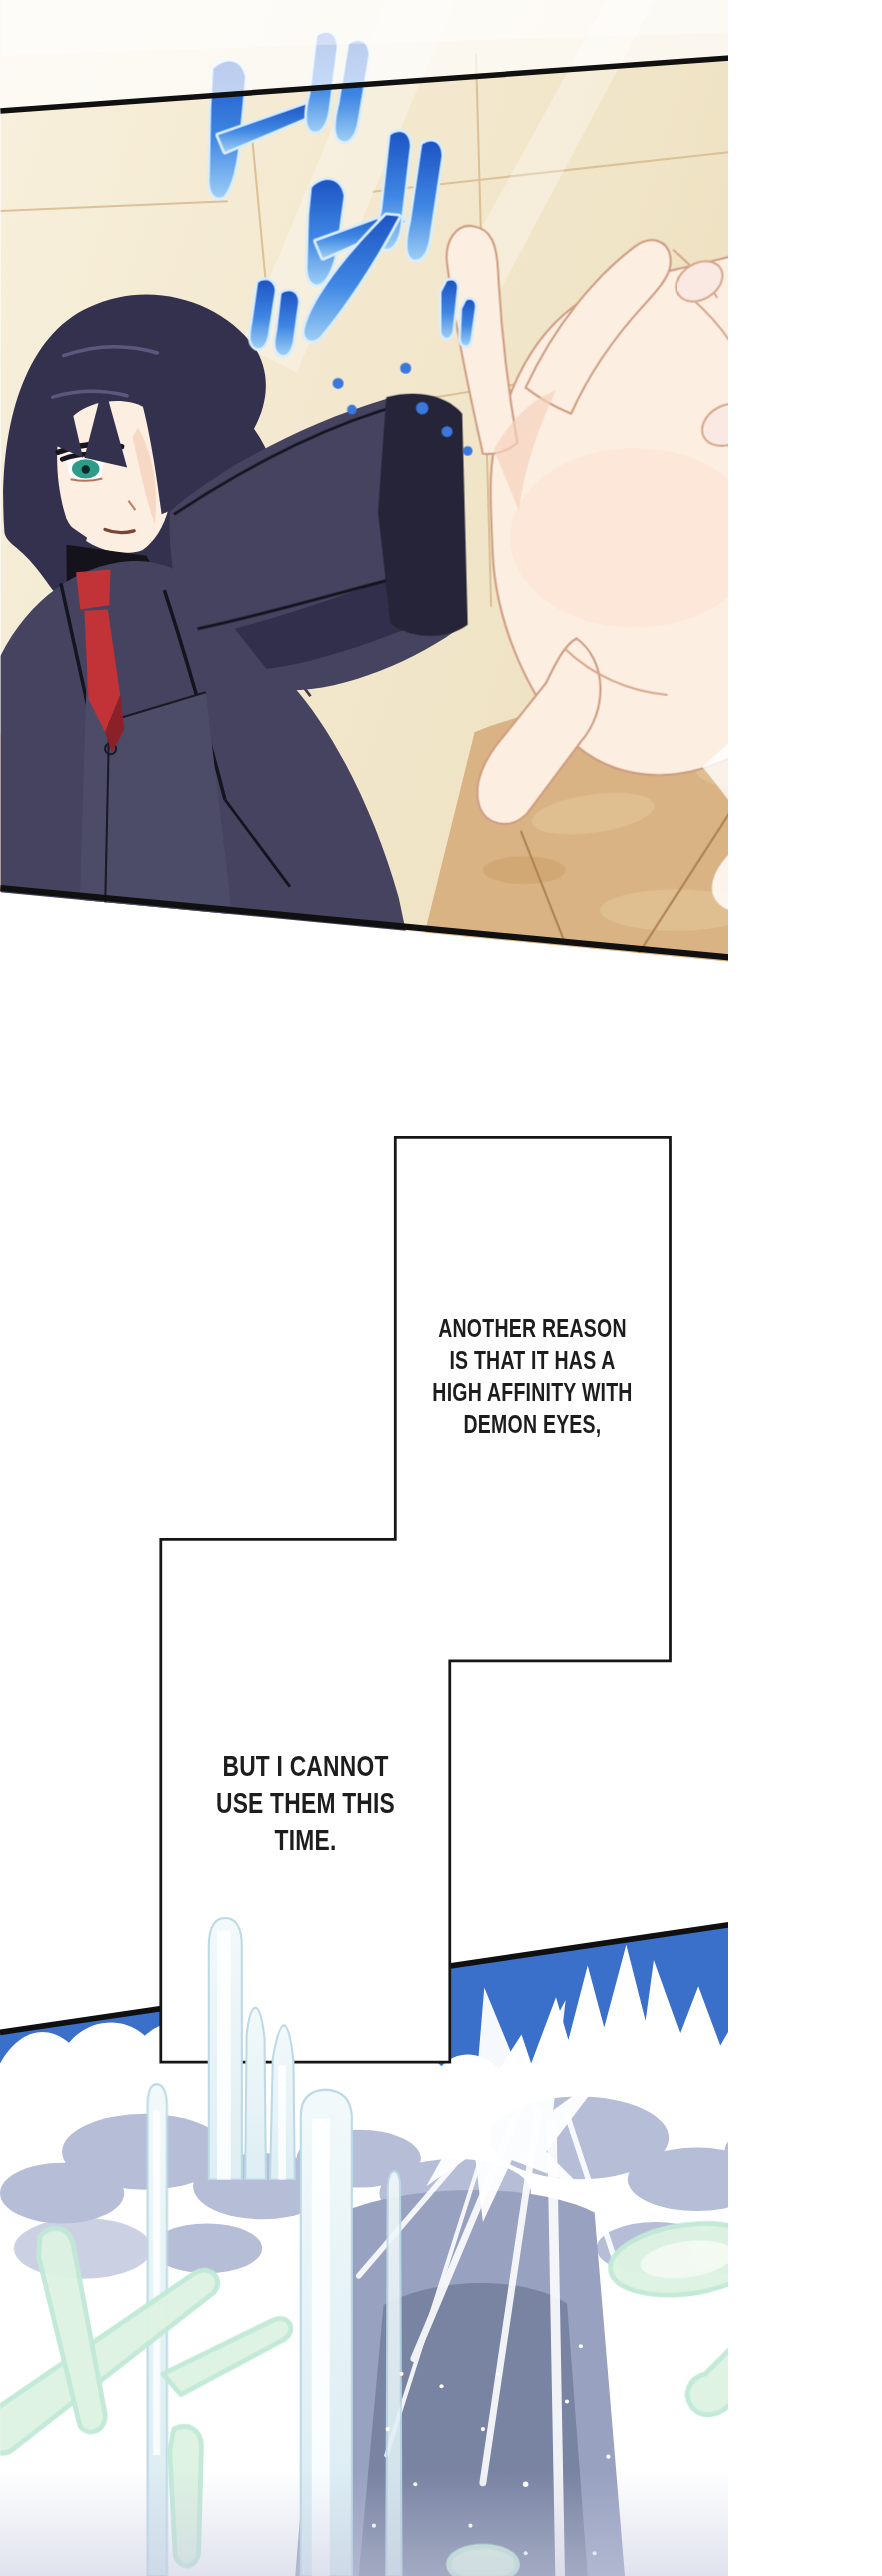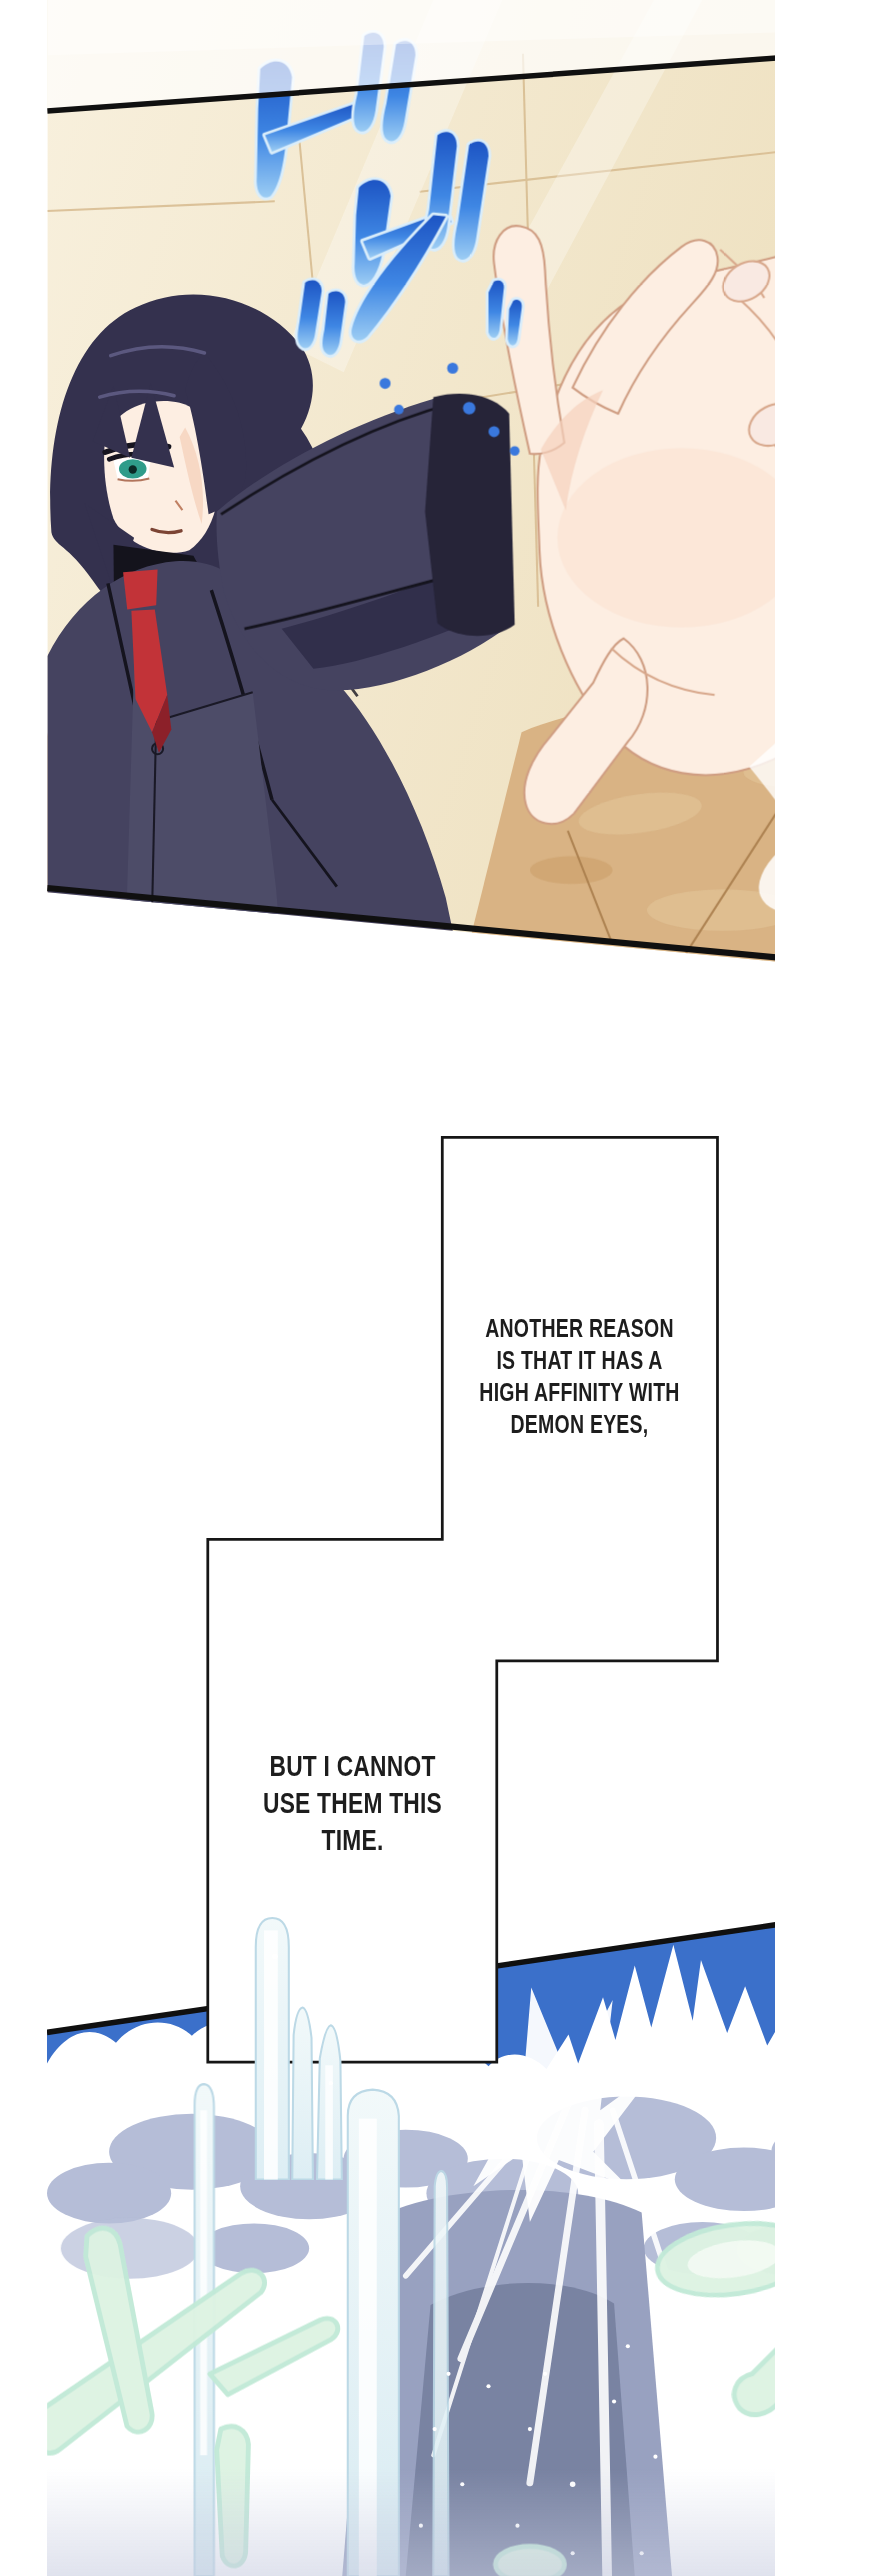--- a/index.html
+++ b/index.html
@@ -1,17 +1,17 @@
 <!DOCTYPE html>
 <html style="--page-bg: #ffffff; --panel-border: #101010; --box-border: #161616; --box-bg: #ffffff; --text: #1d1d1d; --wall: #f3e8cd; --wall-grout: #d8bd92; --floor: #d9b384; --floor-grout: #a97e4d; --hair: #34314e; --hair-highlight: #605d85; --skin: #fdeee2; --skin-shade: #f5d2bd; --line-skin: #cf9d82; --eye-teal: #2f9c8a; --shirt: #14131c; --tie-red: #c23338; --tie-shadow: #8c2029; --suit: #454360; --suit-dark: #262438; --vest: #4d4c68; --sfx-blue-dark: #1d55c4; --sfx-blue: #3f87e4; --sfx-blue-light: #9ccdf4; --sfx-halo: #d9edfb; --splash-blue: #3b70ca; --cloud-shadow: #adb6d3; --mist: #98a1c0; --mist-dark: #76809f; --glow-cyan: #ddf3e3; --glow-cyan-edge: #c2ead7; --jet: #e9f4f7; --jet-edge: #bcd9e6;font-size:11px"><head>
 <meta charset="utf-8">
 <style>
   html,body{margin:0;padding:0;background:#ffffff;}
   .page{position:relative;width:728px;height:2576px;background:var(--page-bg,#fff);overflow:hidden;
-        font-family:"Liberation Sans",sans-serif;margin-left:47px;}
+        font-family:"Liberation Sans",sans-serif;}
   .layer{position:absolute;display:block;}
   .panel-top{left:0;top:0;z-index:1;}
   .panel-bottom{left:0;top:1862px;z-index:1;}
   .boxes-outline{left:0;top:0;z-index:2;pointer-events:none;}
   .jets-overlay{left:131px;top:1890px;z-index:4;pointer-events:none;}
   .nar{position:absolute;z-index:3;font-weight:700;color:var(--text,#1d1d1d);
        white-space:pre-line;text-align:center;pointer-events:none;}
   .nar1{left:395px;top:1312px;width:275px;font-size:25px;line-height:32px;
         letter-spacing:0.3px;transform:scaleX(.78);}
   .nar2{left:161px;top:1747px;width:289px;font-size:30px;line-height:37px;

